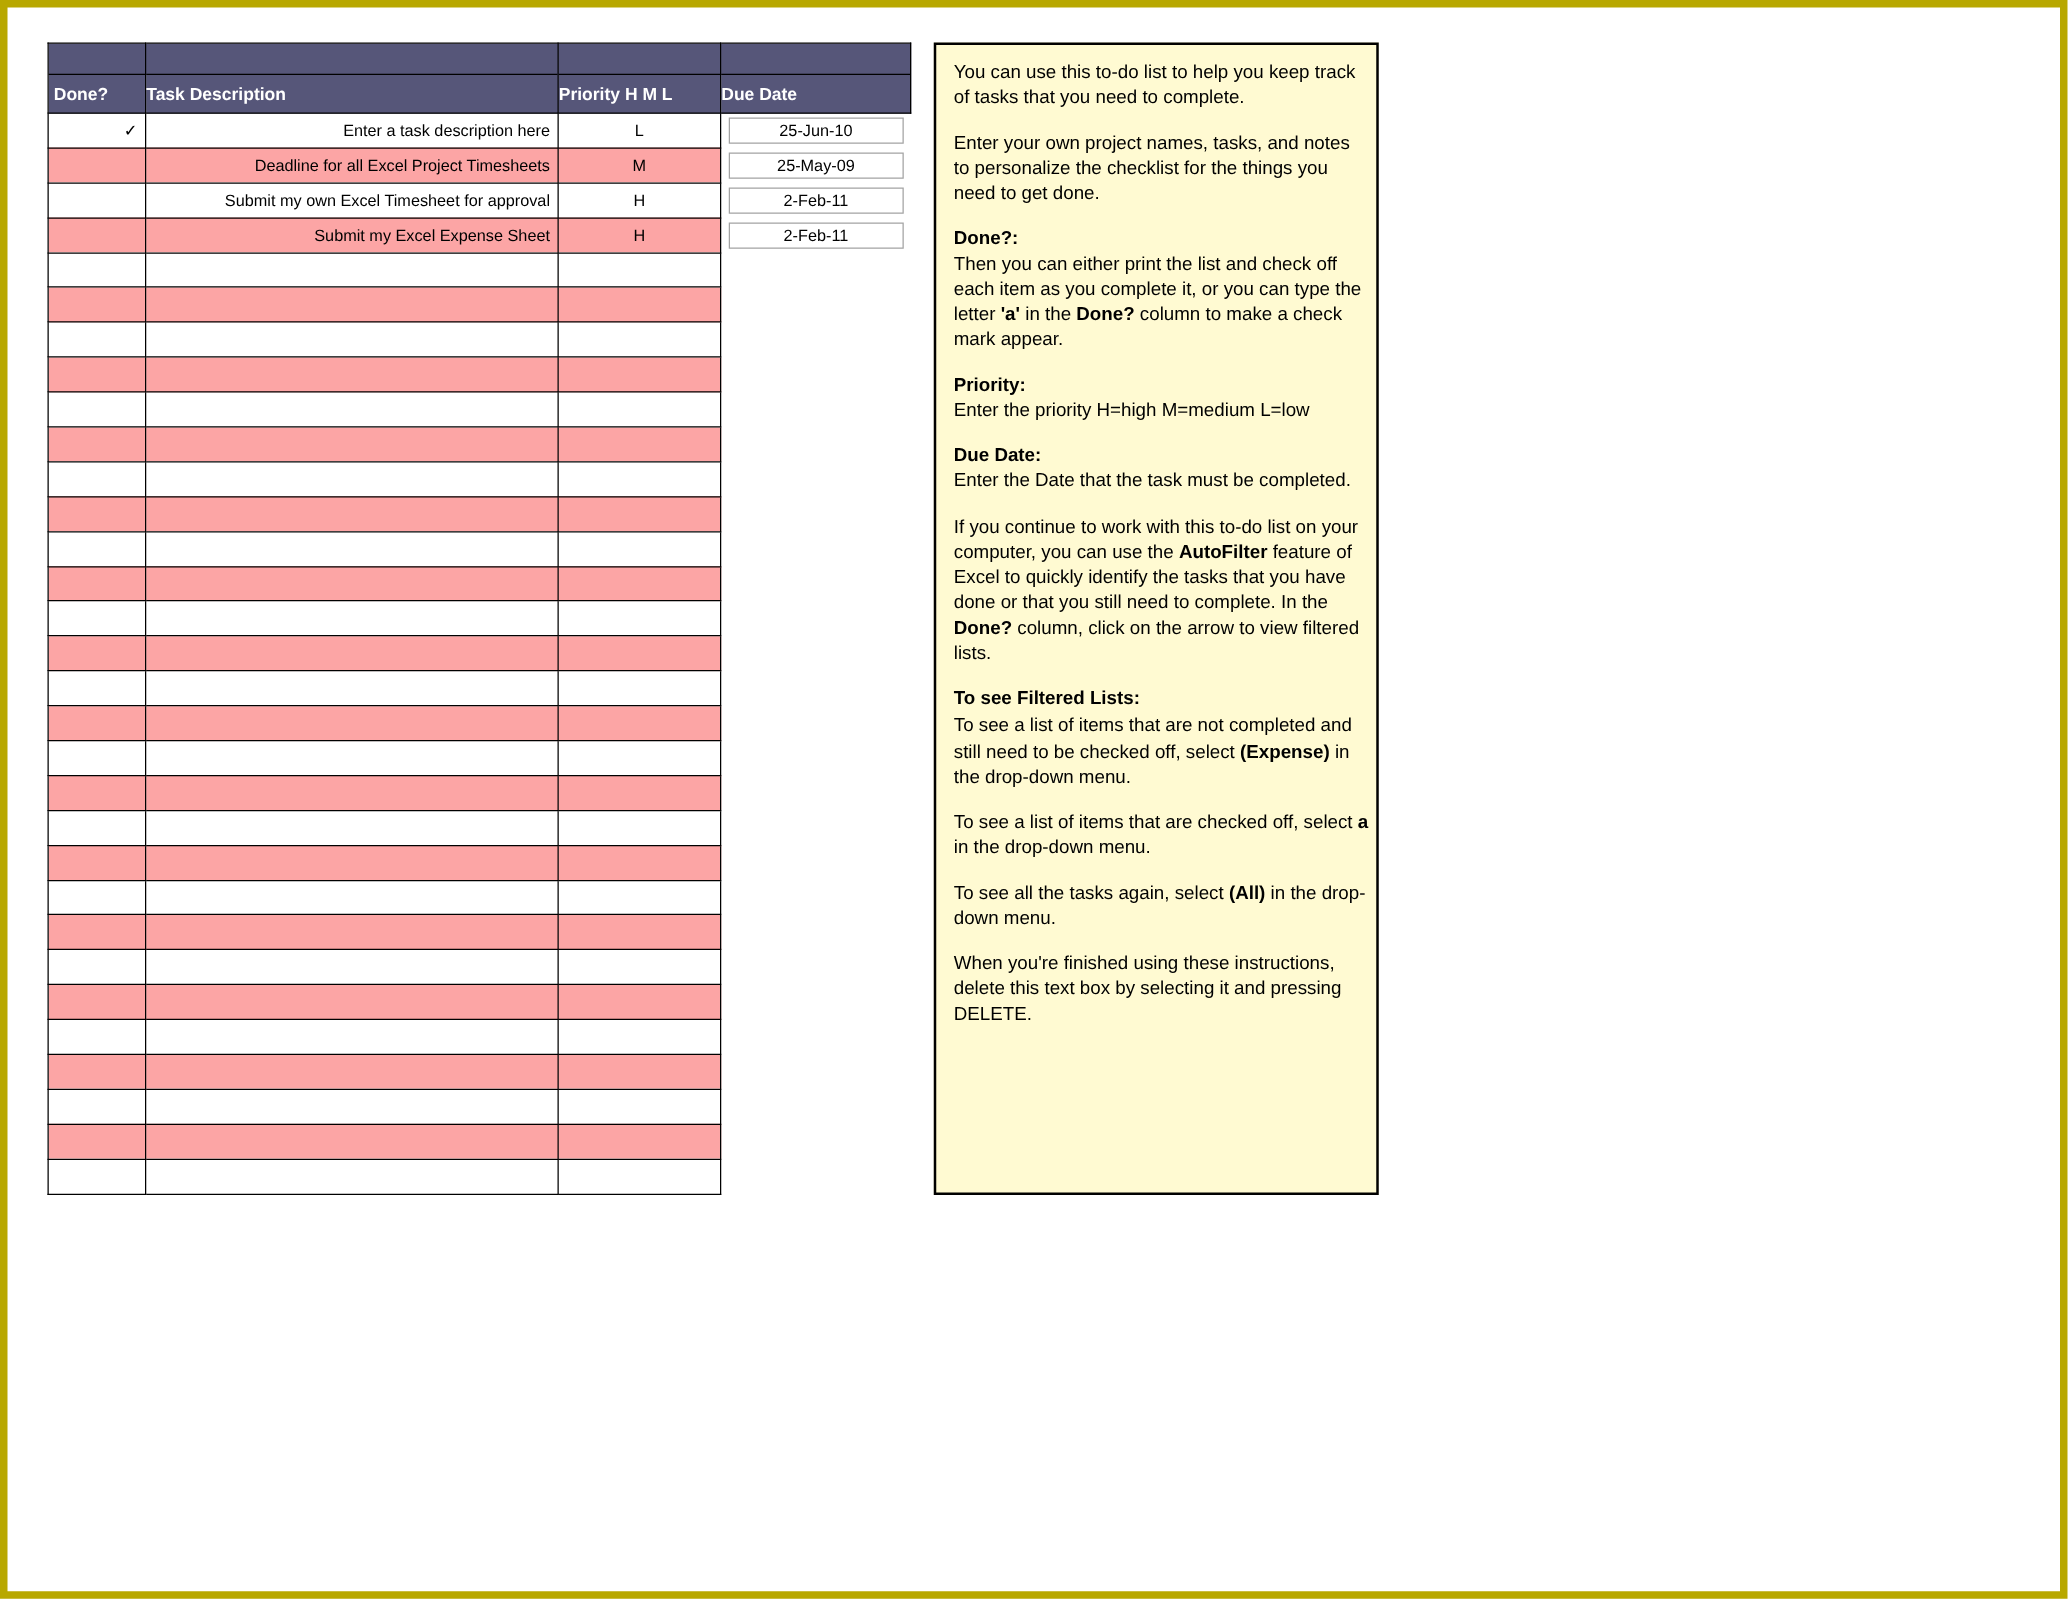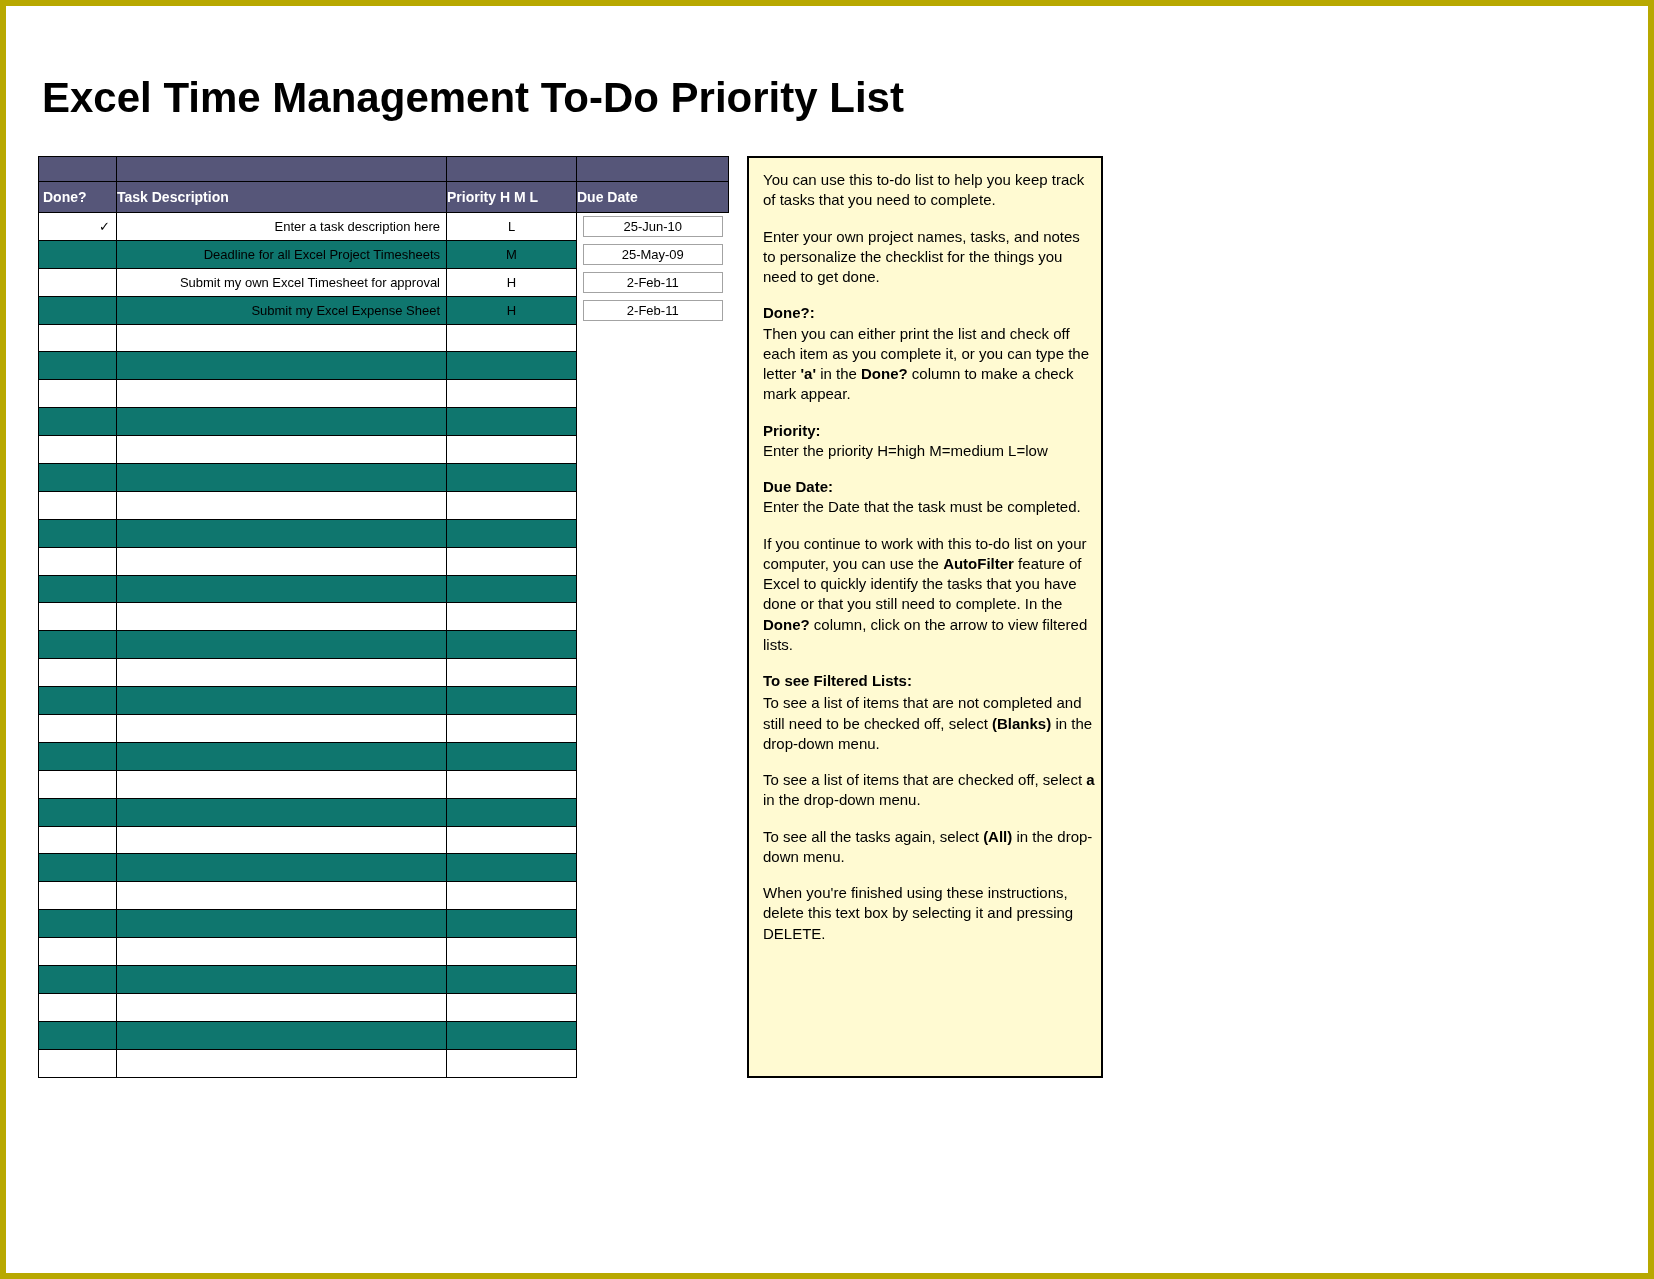--- a/index.html
+++ b/index.html
@@ -60,21 +60,21 @@
   .col-due { width: 152px; }
 
   .todo-table td {
     border: 1px solid #000;
     font-size: 13px;
     height: 25px;
     padding: 0 6px;
     vertical-align: middle;
     background: #fff;
   }
-  .todo-table tr.alt td { background: #0f766e; }
+  .todo-table tr.alt td { background: #fca5a5; }
   .cell-done { text-align: right; }
   .cell-priority, .cell-due { text-align: center; }
   .cell-task { text-align: right; }
   .checkmark { font-family: Arial, sans-serif; }
 
   
   .due-pill {
     display: inline-block;
     width: 100%;
     border: 1px solid #a3a3a3;
@@ -106,21 +106,20 @@
     font-size: 11px;
     color: #ebebeb;
     letter-spacing: 0.3px;
   }
 </style>
 </head>
 <body>
 
 <div class="outer-border">
 
-  <h1 class="page-title">Excel Time Management To-Do Priority List</h1>
 
   <div class="content-area">
 
     <table class="todo-table">
       <colgroup>
         <col class="col-done">
           <col class="col-task">
           <col class="col-priority">
           <col class="col-due">
       </colgroup>
@@ -352,21 +351,21 @@
         <span class="instr-head">Due Date:</span><br>
         <span>Enter the Date that the task must be completed.</span>
       </p>
 
       <p>
         <span>If you continue to work with this to-do list on your computer, you can use the </span><b>AutoFilter</b><span> feature of Excel to quickly identify the tasks that you have done or that you still need to complete. In the </span><b>Done?</b><span> column, click on the arrow to view filtered lists.</span>
       </p>
 
       <p class="instr-head" style="font-style:normal;margin-bottom:2px">To see Filtered Lists:</p>
       <p>
-        <span>To see a list of items that are not completed and still need to be checked off, select </span><b>(Blanks)</b><span> in the drop-down menu.</span>
+        <span>To see a list of items that are not completed and still need to be checked off, select </span><b>(Expense)</b><span> in the drop-down menu.</span>
       </p>
       <p>
         <span>To see a list of items that are checked off, select </span><b>a</b><span> in the drop-down menu.</span>
       </p>
       <p>
         <span>To see all the tasks again, select </span><b>(All)</b><span> in the drop-down menu.</span>
       </p>
       <p>When you're finished using these instructions, delete this text box by selecting it and pressing DELETE.</p>
     </div>
 

